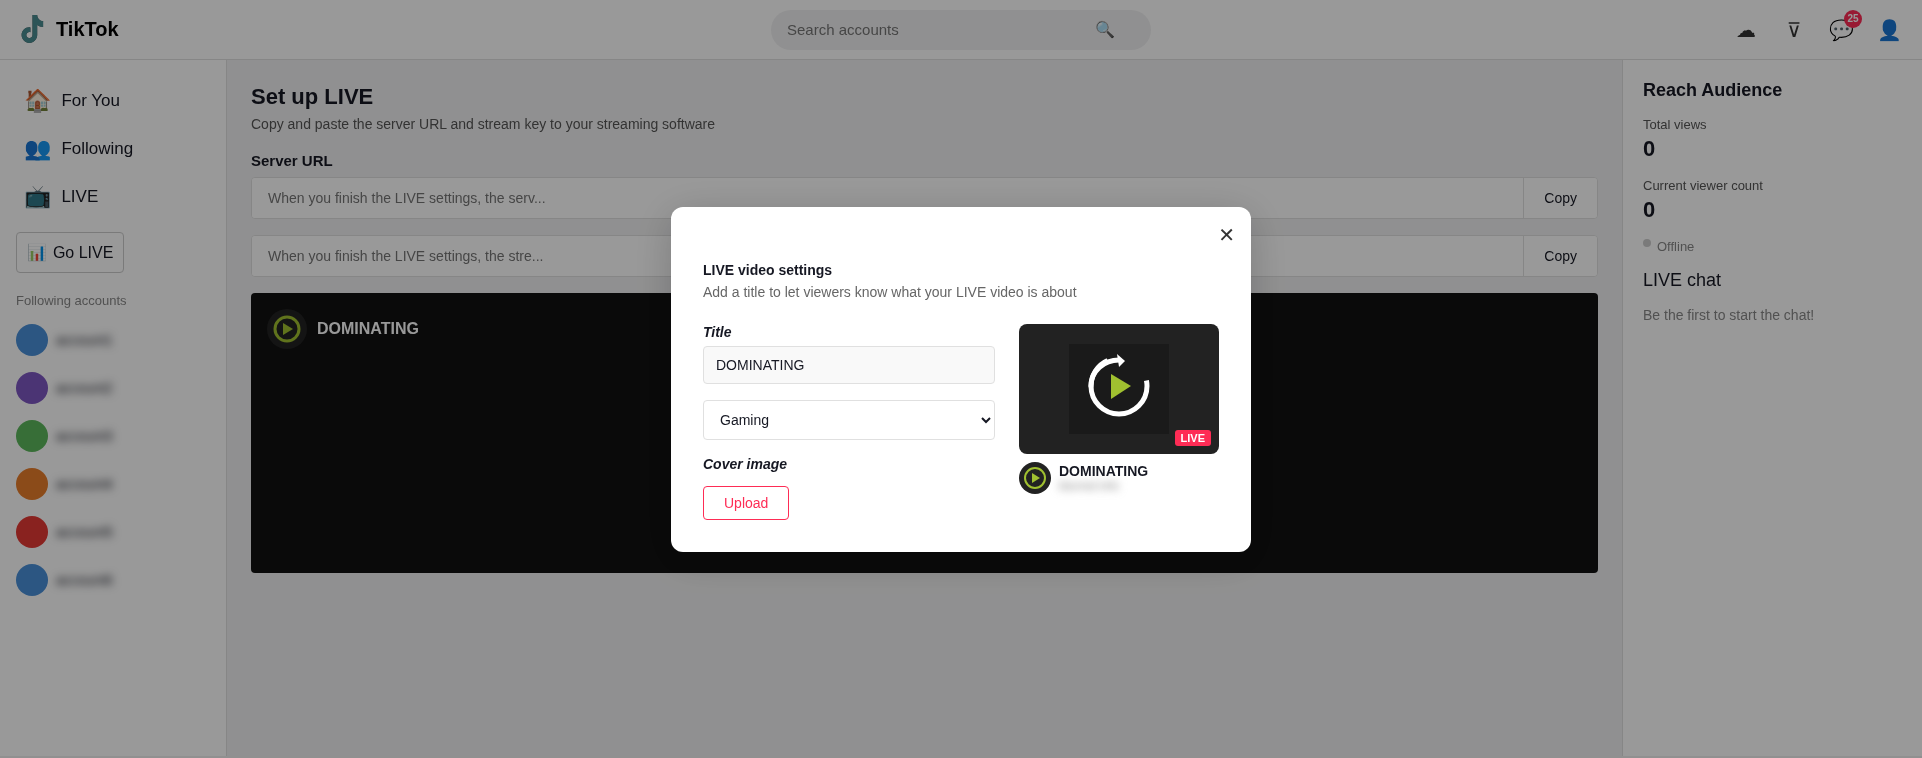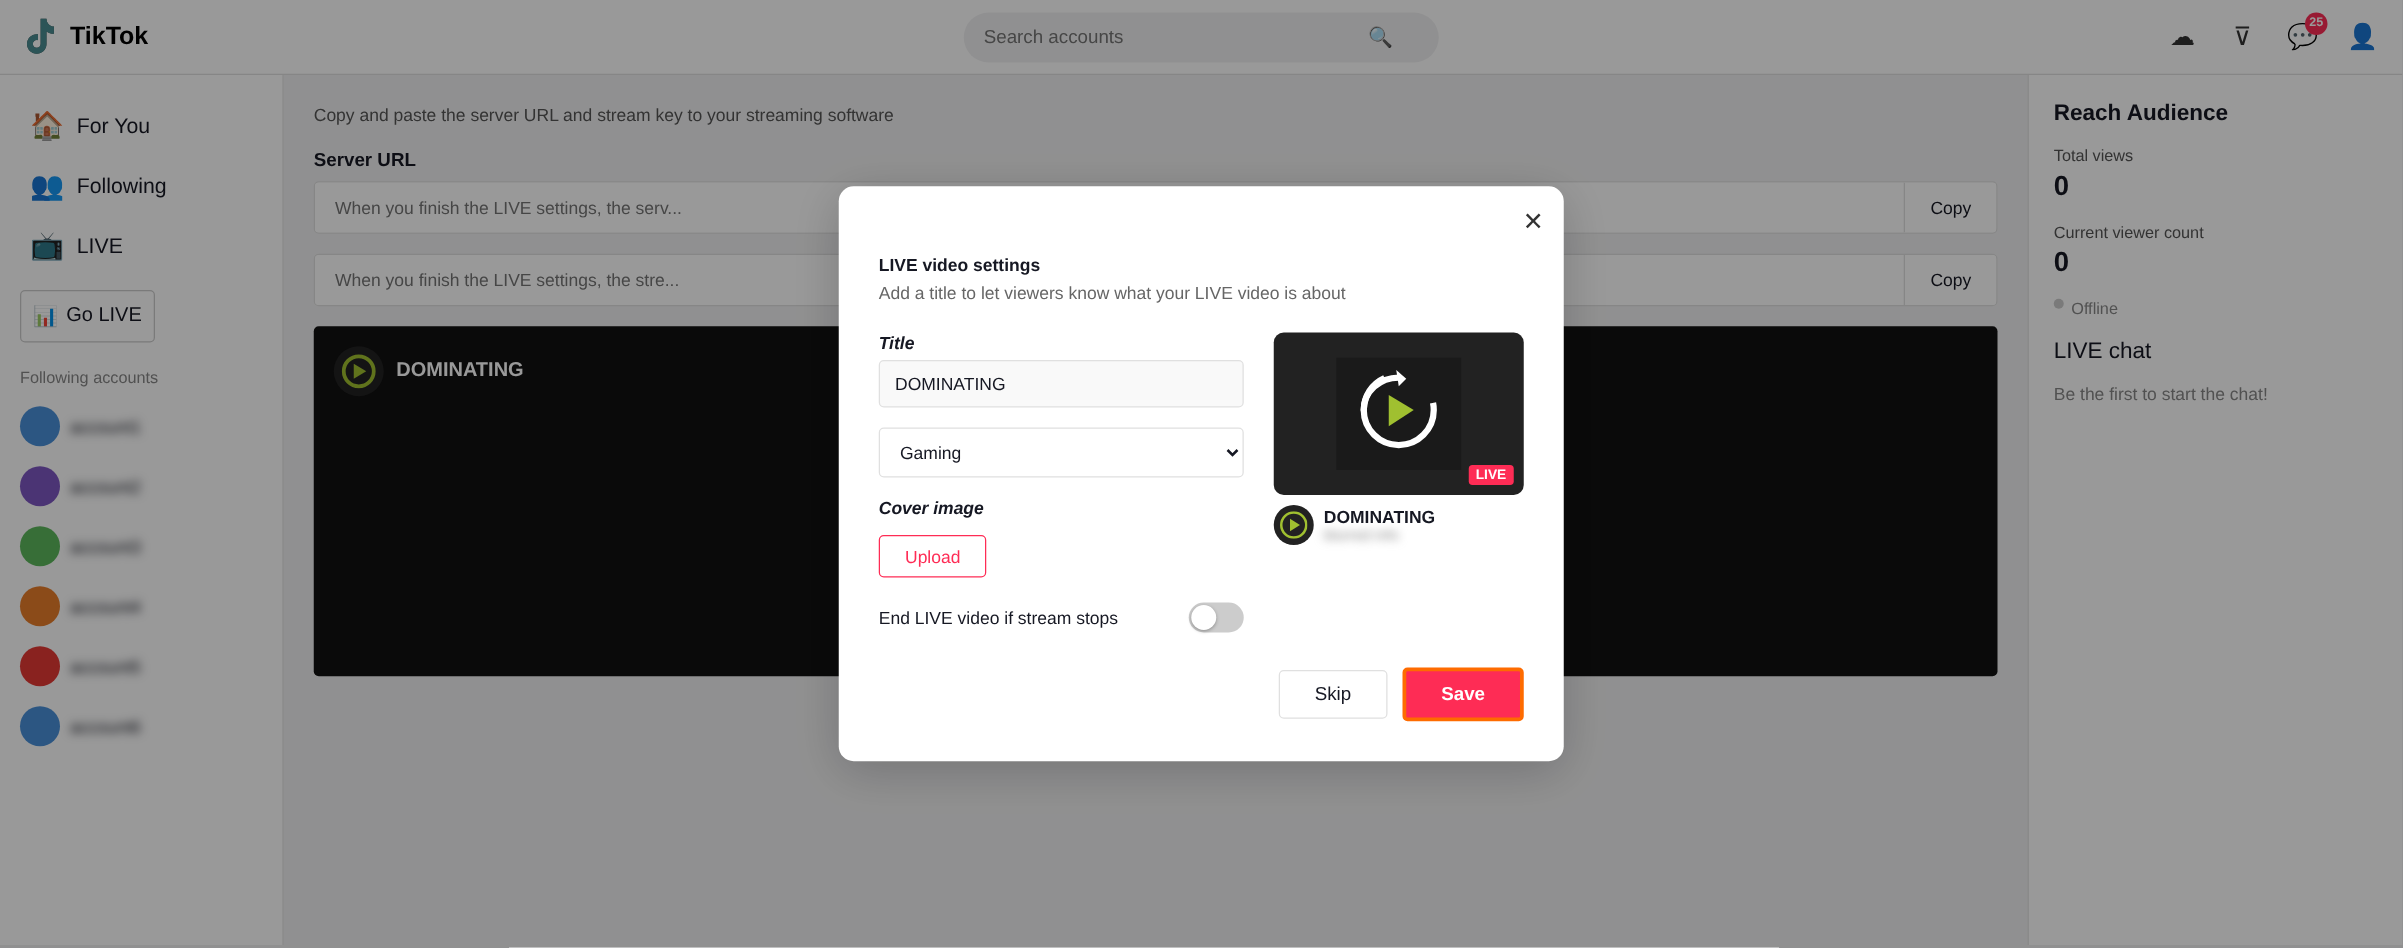--- a/index.html
+++ b/index.html
@@ -189,20 +189,21 @@
         <span class="account-name">account5</span>
       </div>
       <div class="account-item">
         <div class="avatar blue"></div>
         <span class="account-name">account6</span>
       </div>
     </div>
 
     <div class="content">
       <div class="setup-live">
+        <h2>Set up LIVE</h2>
         <p>Copy and paste the server URL and stream key to your streaming software</p>
 
         <div class="field-label">Server URL</div>
         <div class="field-row">
           <input type="text" placeholder="When you finish the LIVE settings, the serv..." style="">
           <button class="copy-btn">Copy</button>
         </div>
 
         <div class="field-row">
           <input type="text" placeholder="When you finish the LIVE settings, the stre..." style="">
@@ -258,26 +259,20 @@
           <option>Sports</option>
           <option>Education</option>
           <option>Comedy</option>
         </select>
 
         <div class="cover-image-section">
           <div class="form-label">Cover image</div>
           <button class="upload-btn">Upload</button>
         </div>
 
-        <div class="toggle-row">
-          <span class="toggle-label">End LIVE video if stream stops</span>
-          <div class="toggle">
-            <div class="toggle-thumb"></div>
-          </div>
-        </div>
       </div>
 
       <div class="preview-card">
         <div class="preview-thumbnail">
 
           <svg width="100" height="90" viewBox="0 0 100 90" fill="none" xmlns="http://www.w3.org/2000/svg">
             <rect width="100" height="90" fill="#1a1a1a"></rect>
 
             <circle cx="50" cy="42" r="28" stroke="white" stroke-width="5" fill="none" stroke-dasharray="120 50"></circle>
 
@@ -296,18 +291,14 @@
             </svg>
           </div>
           <div>
             <div class="preview-name">DOMINATING</div>
             <div class="preview-sub">blurred info</div>
           </div>
         </div>
       </div>
     </div>
 
-    <div class="modal-footer">
-      <button class="skip-btn">Skip</button>
-      <button class="save-btn">Save</button>
-    </div>
   </div>
 </div>
 
 </body></html>

